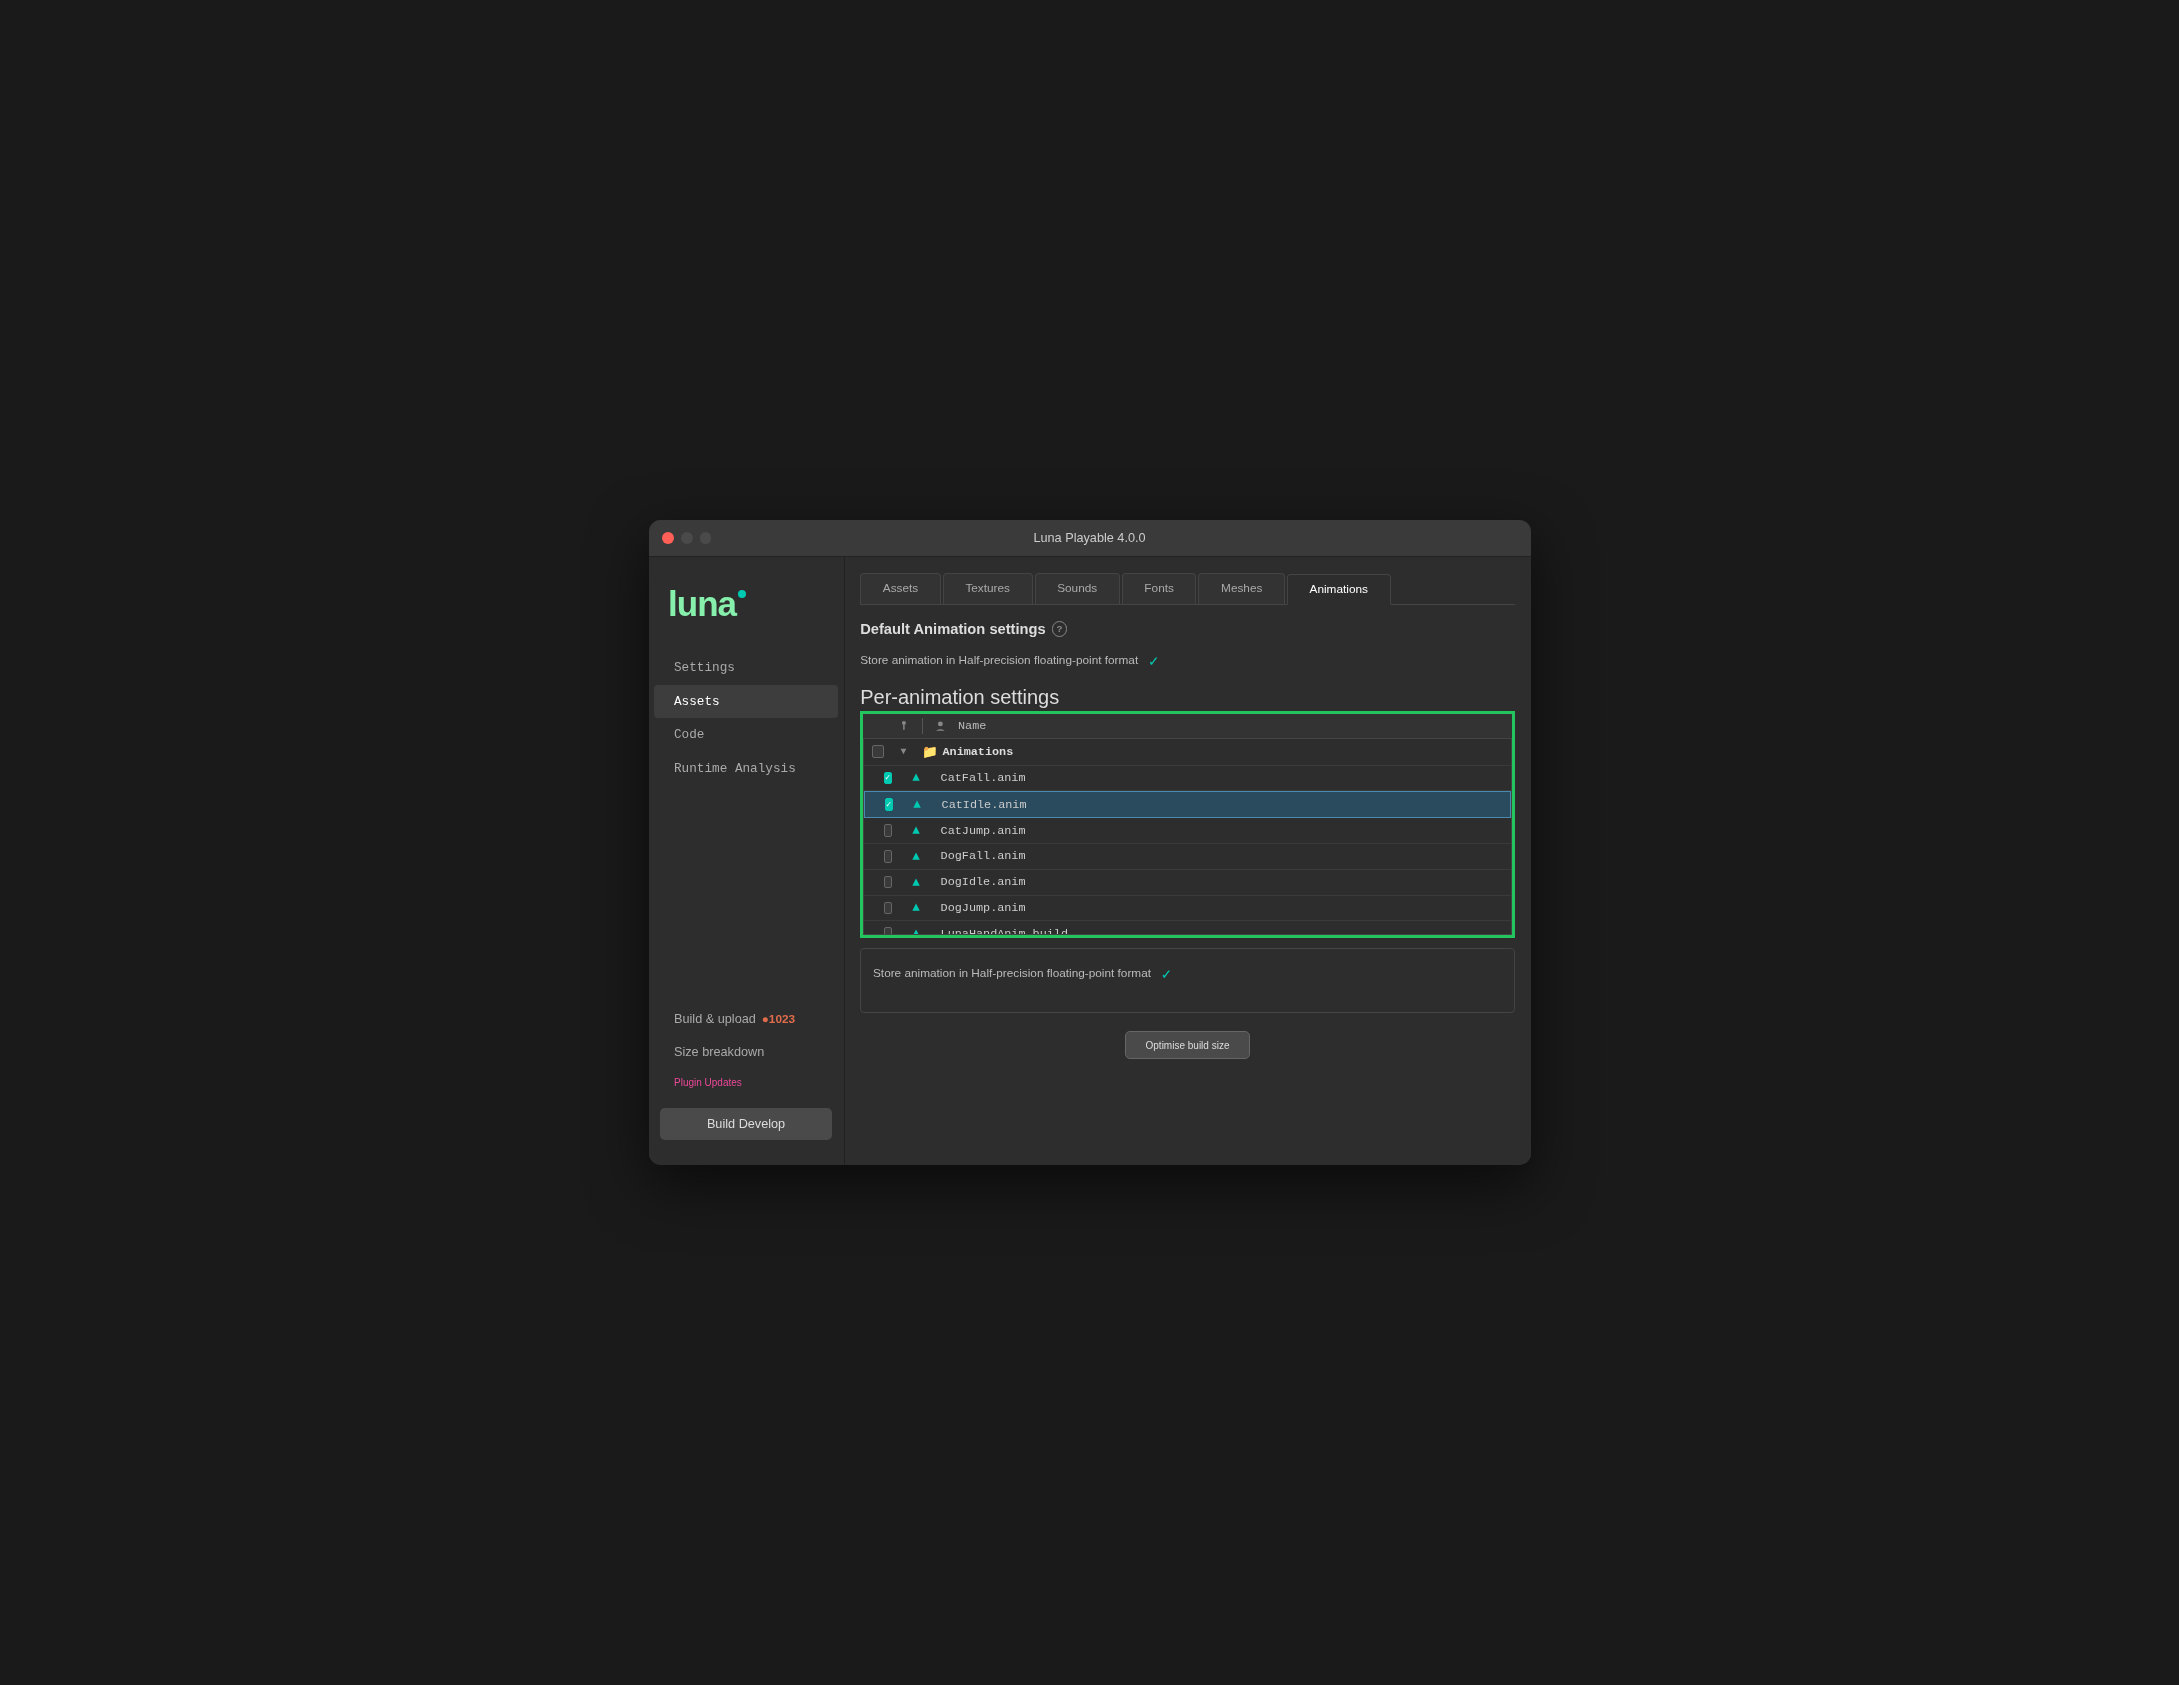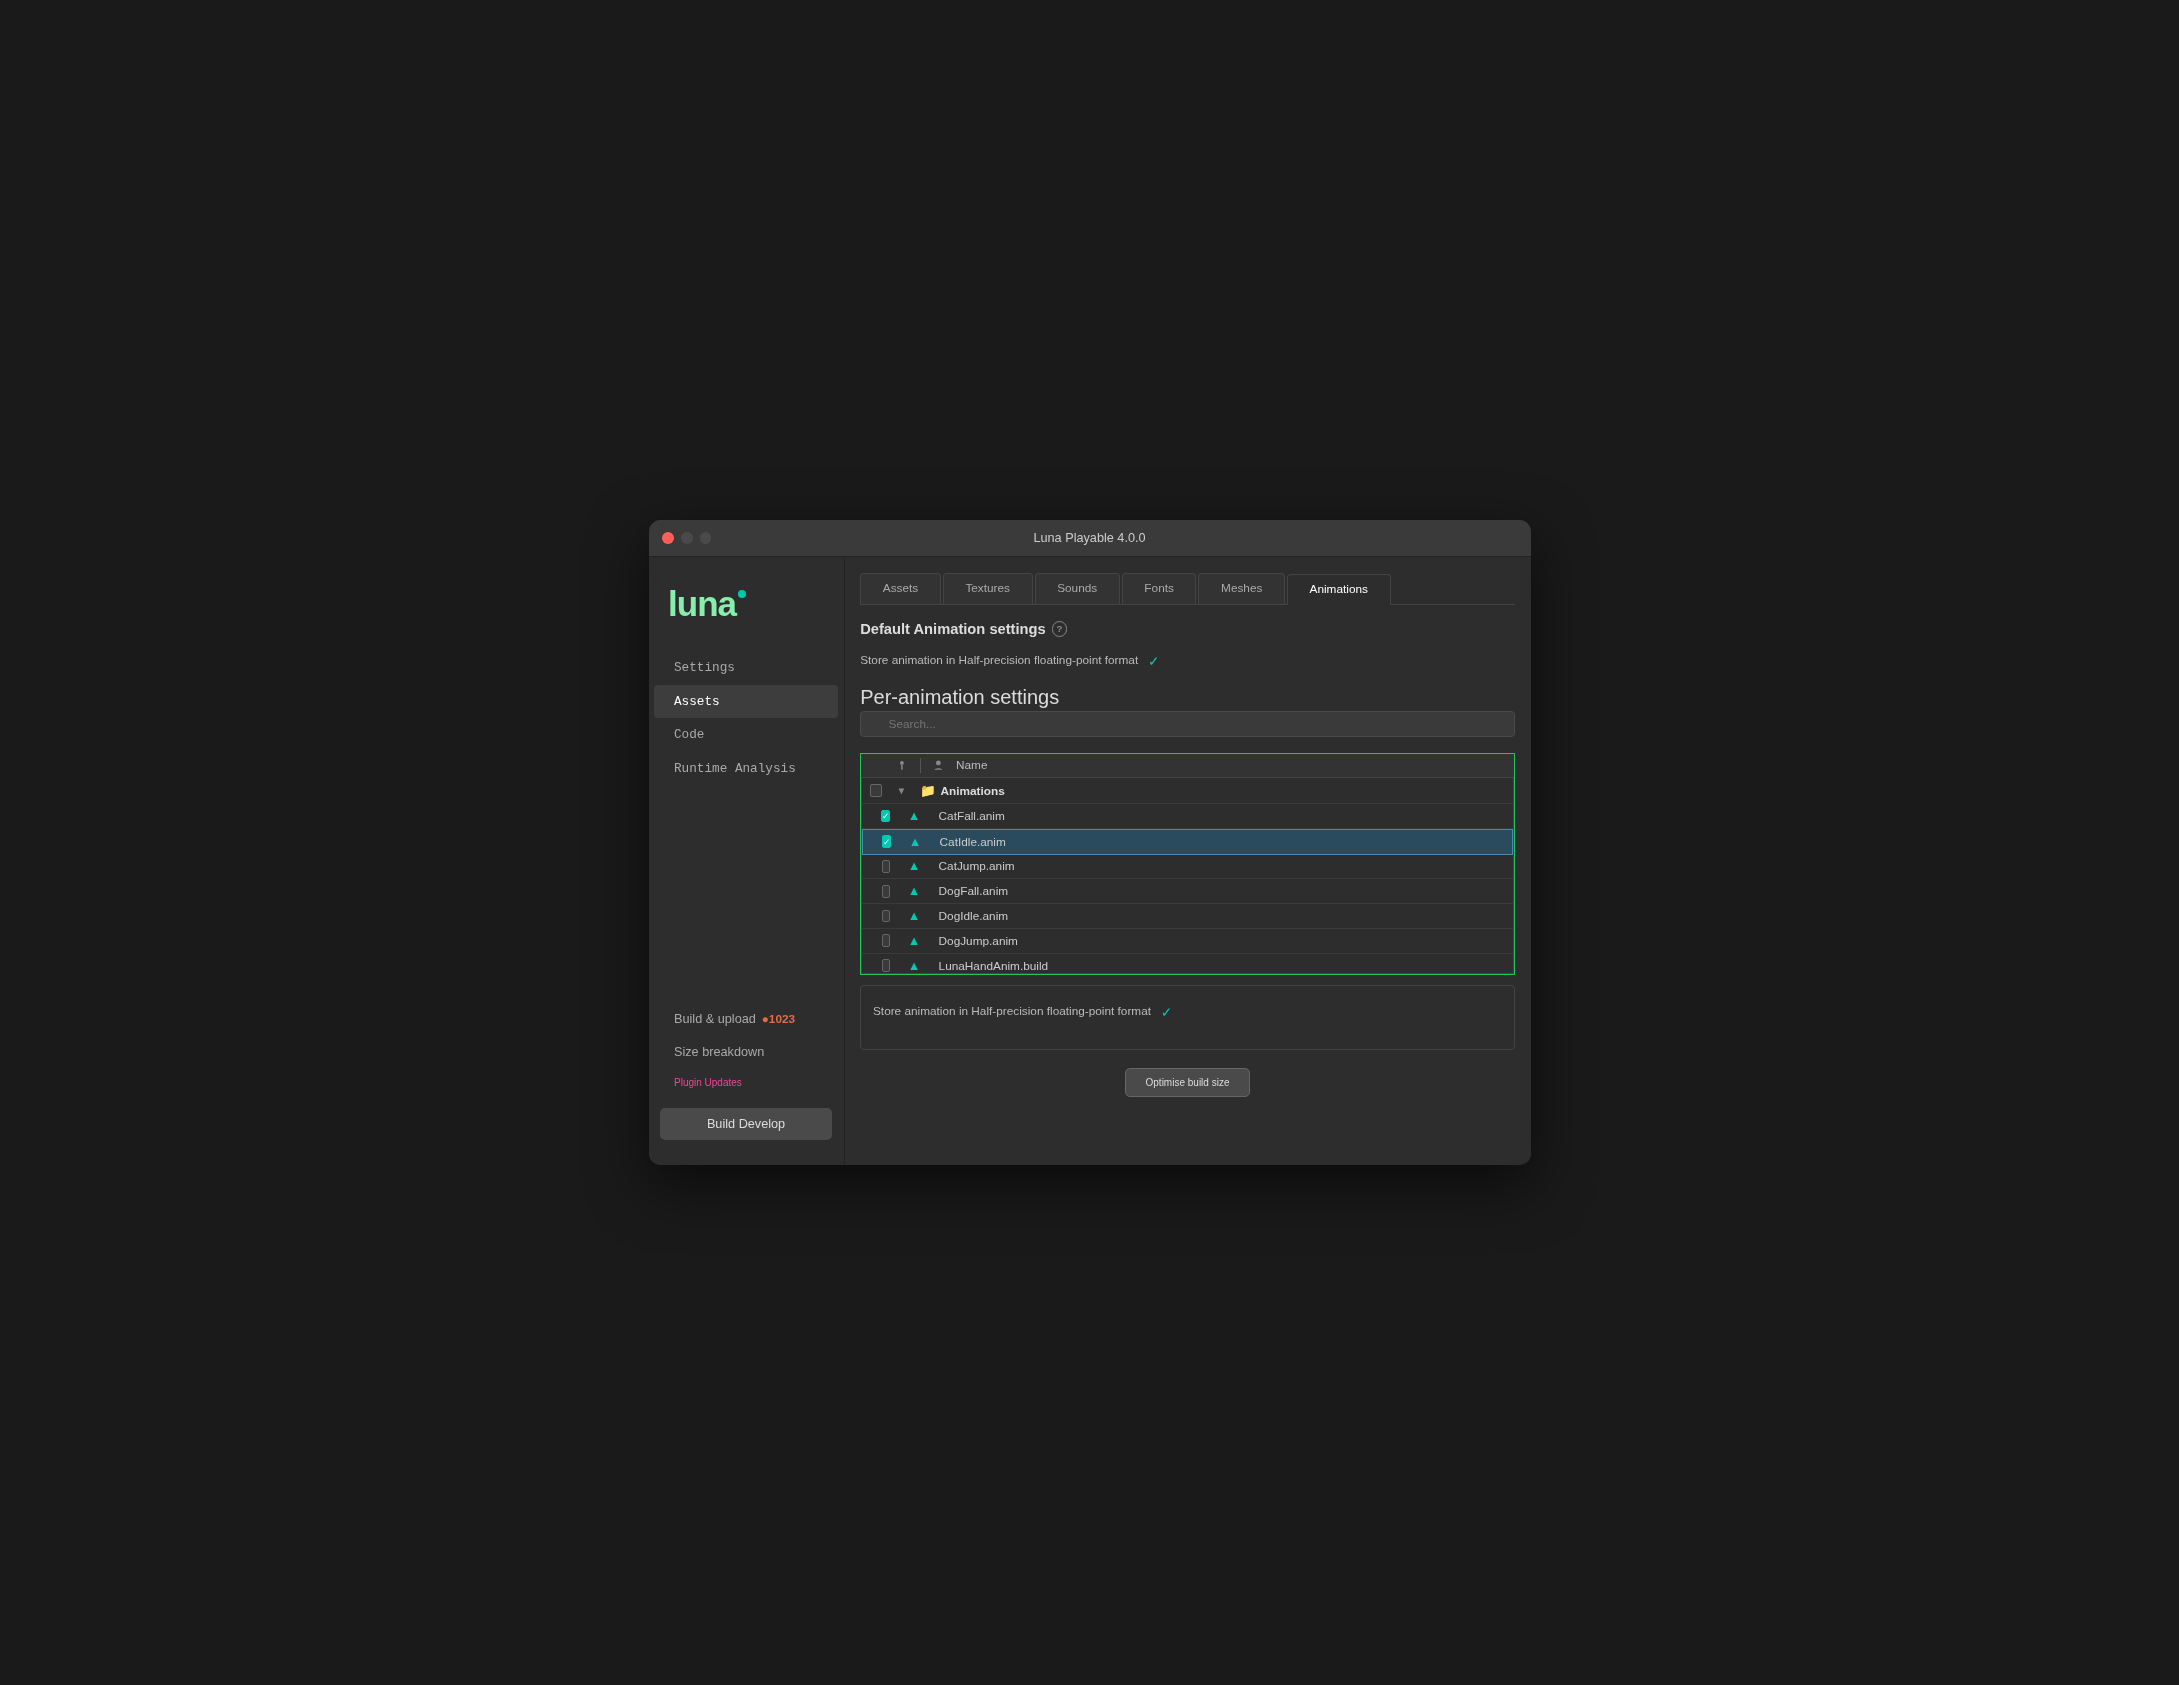--- a/index.html
+++ b/index.html
@@ -367,22 +367,23 @@
       font-size: 9.8px;
       margin-right: 3.9px;
     }
     .divider-line {
       width: 1px;
       height: 15.7px;
       background: #555;
       margin: 0 3.9px;
     }
     .table-container {
-      border: 1px solid #22c55e;
-      position: relative;
+      border: 3px solid #22c55e;
+      position: relative;
+      font-family: Liberation Mono, monospace;
     }
     .table-header-bar {
       display: flex;
       align-items: center;
       background: #333;
       border-bottom: 1px solid #444;
       padding: 3.9px 0;
     }
   </style>
 </head>
@@ -441,24 +442,20 @@
         <span>Default Animation settings</span>
         <span class="help-icon">?</span>
       </div>
       <div class="settings-row">
         <span class="settings-label">Store animation in Half-precision floating-point format</span>
         <span class="check-icon">✓</span>
       </div>
 
       <div class="per-animation-title">Per-animation settings</div>
 
-      <div class="search-wrapper">
-        <span class="search-icon-inner">🔍</span>
-        <input class="search-bar" type="text" placeholder="Search..." style="">
-      </div>
 
       <div class="table-container">
 
         <div class="table-header-bar">
           <div class="th-checkbox"></div>
           <div class="th-pin">
             <svg width="11.8" height="11.8" viewBox="0 0 12 12" fill="#888">
                 <circle cx="6" cy="3" r="2"></circle>
                 <line x1="6" y1="5" x2="6" y2="10" stroke="#888" stroke-width="1.5"></line>
               </svg>

